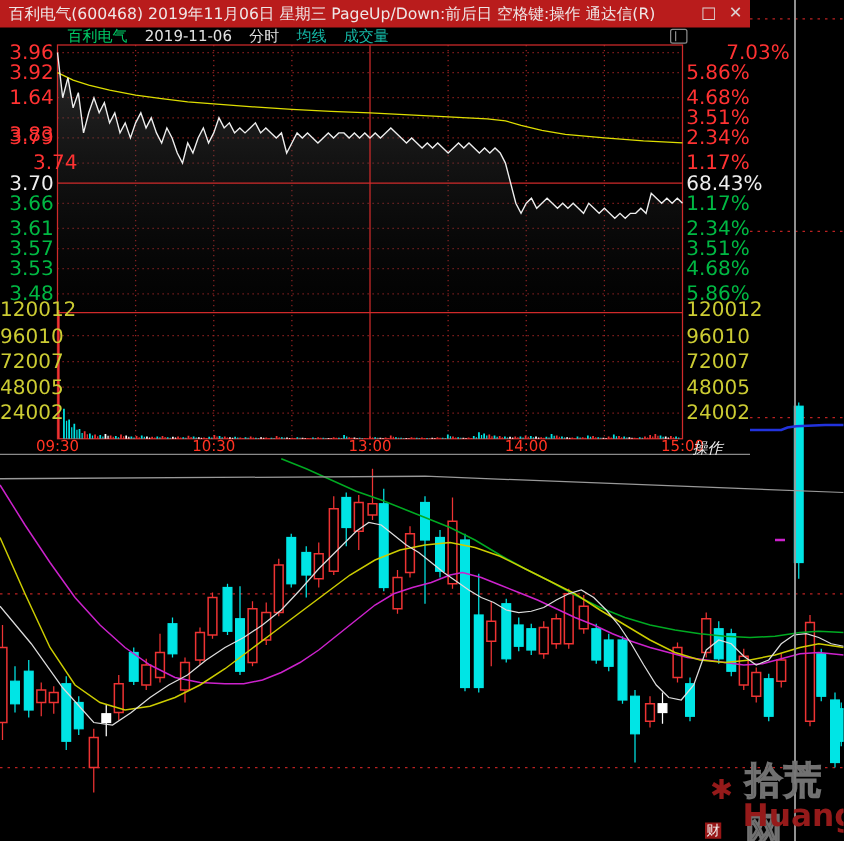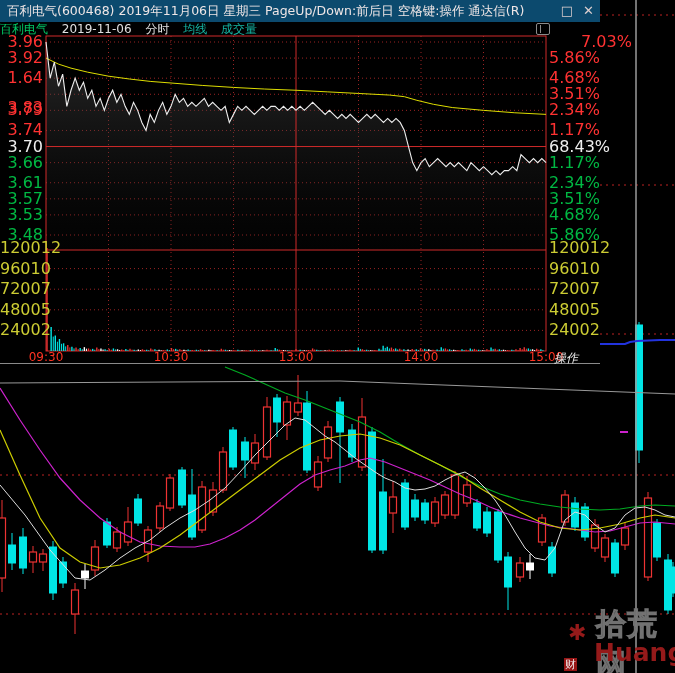--- a/index.html
+++ b/index.html
@@ -1,29 +1,29 @@
 <!DOCTYPE html>
 <html><head>
 <meta charset="utf-8">
 <style>
   html,body{margin:0;padding:0;background:#000;}
   .screen{position:relative;width:675px;height:673px;background:#000;overflow:hidden;
           font-family:"DejaVu Sans","Liberation Sans",sans-serif;}
   #bg-chart{position:absolute;left:0;top:0;z-index:1;}
   .tdx-window{position:absolute;left:0;top:0;width:600px;height:363px;background:#000;
               border-bottom:1px solid #8a8a8a;z-index:5;}
-  .titlebar{position:absolute;left:0;top:0;width:600px;height:22px;background:#0c4a6e;
+  .titlebar{position:absolute;left:0;top:0;width:600px;height:22px;background:#b91c1c;
             color:#efe6e6;font-size:12.5px;line-height:22px;display:flex;align-items:center;
             padding:0 0 0 7px;box-sizing:border-box;white-space:nowrap;}
   .win-controls{margin-left:auto;margin-right:6px;display:flex;gap:10px;color:#ddcfcf;font-size:13px;}
   .win-controls span{cursor:default;}
   .legend{position:absolute;left:0;top:22px;width:600px;height:14px;font-size:12px;
           line-height:14px;white-space:nowrap;}
   .legend span{margin-right:10px;}
-  .lg-stock{color:#00cc66;text-align:right;}
+  .lg-stock{color:#00cc66;margin-left:54px;text-align:right;}
   .lg-date{color:#e0e0e0;}
   .lg-ma,.lg-vol{color:#14b8a6;}
   .panel-icon{position:absolute;left:536px;top:1px;width:12px;height:10px;border:1px solid #8a8a8a;
               border-radius:2px;display:inline-block;}
   .panel-icon i{position:absolute;left:3px;top:1px;width:1px;height:8px;background:#8a8a8a;}
   #intraday-svg{position:absolute;left:0;top:0;z-index:6;}
   .axlbl{position:absolute;font-size:16px;line-height:13px;z-index:7;}
   .axlbl.lft{left:0;width:43px;text-align:right;}
   .axlbl.rgt{left:549px;width:48px;text-align:left;}
   .tmlbl{position:absolute;top:350px;font-size:12px;z-index:7;transform:translateX(-50%);}
@@ -484,21 +484,21 @@
         <polyline points="46,58.08333333333335 58.5,64.1145833333334 71,68.13541666666664 87.66666666666666,72.15625000000007 108.5,76.17708333333331 129.33333333333331,78.9916666666667 150.16666666666669,81.40416666666661 171,83.01249999999996 202.25,85.42500000000004 233.5,87.43541666666667 264.75,89.04375 296,90.25000000000006 327.25,91.85833333333338 358.5,93.46666666666673 389.75,95.07500000000005 404.3333333333333,96.6833333333334 416.83333333333337,100.30208333333334 433.5,104.3229166666666 452.25,107.53958333333327 483.5,110.35416666666664 514.75,112.76666666666674 546,114.37500000000007" fill="none" stroke="#dddd00" stroke-width="1"></polyline>
         <polyline points="46,42 50.166666666666664,78.18749999999994 54.333333333333336,62.1041666666666 58.5,86.22916666666663 62.66666666666667,74.1666666666667 66.83333333333333,106.3333333333334 71,90.25000000000006 75.16666666666667,78.18749999999994 79.33333333333334,90.25000000000006 83.5,82.20833333333337 87.66666666666666,98.29166666666671 91.83333333333333,90.25000000000006 96,106.3333333333334 100.16666666666667,98.29166666666671 104.33333333333334,110.35416666666664 108.5,98.29166666666671 112.66666666666667,90.25000000000006 116.83333333333333,102.31249999999997 121,94.27083333333329 125.16666666666666,106.3333333333334 129.33333333333331,114.37500000000007 133.5,102.31249999999997 137.66666666666666,110.35416666666664 141.83333333333334,122.41666666666674 146,130.45833333333326 150.16666666666669,114.37500000000007 154.33333333333334,122.41666666666674 158.5,110.35416666666664 162.66666666666669,102.31249999999997 166.83333333333331,114.37500000000007 171,106.3333333333334 175.16666666666669,94.27083333333329 179.33333333333334,102.31249999999997 183.5,98.29166666666671 187.66666666666666,106.3333333333334 191.83333333333334,102.31249999999997 196,106.3333333333334 200.16666666666669,102.31249999999997 204.33333333333331,98.29166666666671 208.5,106.3333333333334 212.66666666666666,102.31249999999997 216.83333333333334,106.3333333333334 221,110.35416666666664 225.16666666666666,106.3333333333334 229.33333333333331,122.41666666666674 233.5,114.37500000000007 237.66666666666669,106.3333333333334 241.83333333333334,110.35416666666664 246,106.3333333333334 250.16666666666666,110.35416666666664 254.33333333333334,114.37500000000007 258.5,110.35416666666664 262.6666666666667,106.3333333333334 266.8333333333333,110.35416666666664 271,106.3333333333334 275.16666666666663,106.3333333333334 279.33333333333337,110.35416666666664 283.5,106.3333333333334 287.66666666666663,110.35416666666664 291.8333333333333,106.3333333333334 296,110.35416666666664 300.16666666666663,106.3333333333334 304.33333333333337,110.35416666666664 308.5,106.3333333333334 312.6666666666667,102.31249999999997 316.8333333333333,106.3333333333334 321,110.35416666666664 325.1666666666667,114.37500000000007 329.3333333333333,110.35416666666664 333.5,114.37500000000007 337.6666666666667,118.39583333333331 341.8333333333333,114.37500000000007 346,118.39583333333331 350.16666666666663,114.37500000000007 354.33333333333337,118.39583333333331 358.5,122.41666666666674 362.66666666666663,118.39583333333331 366.83333333333337,114.37500000000007 371,118.39583333333331 375.1666666666667,114.37500000000007 379.3333333333333,118.39583333333331 383.5,122.41666666666674 387.6666666666667,118.39583333333331 391.8333333333333,122.41666666666674 396,118.39583333333331 400.1666666666667,122.41666666666674 404.3333333333333,130.45833333333326 408.5,146.54166666666657 412.66666666666663,162.62499999999994 416.83333333333337,170.6666666666666 421,162.62499999999994 425.16666666666663,158.60416666666669 429.33333333333337,166.64583333333337 433.5,162.62499999999994 437.6666666666667,158.60416666666669 441.8333333333333,162.62499999999994 446,166.64583333333337 450.1666666666667,162.62499999999994 454.3333333333333,166.64583333333337 458.5,162.62499999999994 462.6666666666667,166.64583333333337 466.8333333333333,170.6666666666666 471,162.62499999999994 475.16666666666663,166.64583333333337 479.33333333333337,170.6666666666666 483.5,166.64583333333337 487.66666666666663,170.6666666666666 491.83333333333337,174.68750000000003 496,170.6666666666666 500.1666666666667,174.68750000000003 504.3333333333333,170.6666666666666 508.5,170.6666666666666 512.6666666666667,166.64583333333337 516.8333333333333,170.6666666666666 521,154.58333333333326 525.1666666666667,158.60416666666669 529.3333333333333,162.62499999999994 533.5,158.60416666666669 537.6666666666666,162.62499999999994 541.8333333333334,158.60416666666669 546,162.62499999999994" fill="none" stroke="#eeeeee" stroke-width="1.1"></polyline>
       </svg>
 
     <div id="labels-layer">
         <span class="axlbl lft" style="top: 35px; color: rgb(255, 50, 50);">3.96</span>
         <span class="axlbl lft" style="top: 51.0833px; color: rgb(255, 50, 50);">3.92</span>
         <span class="axlbl lft" style="top: 71.1875px; color: rgb(255, 50, 50);">1.64</span>
         <span class="axlbl lft" style="top: 101px; color: rgb(255, 50, 50);">3.83</span>
         <span class="axlbl lft" style="top: 103.354px; color: rgb(255, 50, 50);">3.79</span>
-        <span class="axlbl lft" style="top: 123.458px; color: rgb(255, 50, 50);">3.74</span>
+        <span class="axlbl lft" style="top: 123.458px; color: rgb(255, 50, 50); padding-left: 19px;">3.74</span>
         <span class="axlbl lft" style="top: 139.542px; color: rgb(238, 238, 238);">3.70</span>
         <span class="axlbl lft" style="top: 155.625px; color: rgb(0, 184, 67);">3.66</span>
         <span class="axlbl lft" style="top: 175.729px; color: rgb(0, 184, 67);">3.61</span>
         <span class="axlbl lft" style="top: 191.812px; color: rgb(0, 184, 67);">3.57</span>
         <span class="axlbl lft" style="top: 207.896px; color: rgb(0, 184, 67);">3.53</span>
         <span class="axlbl lft" style="top: 228px; color: rgb(0, 184, 67);">3.48</span>
         <span class="axlbl rgt" style="top: 35px; color: rgb(255, 50, 50); margin-left: 32px;">7.03%</span>
         <span class="axlbl rgt" style="top: 51.0833px; color: rgb(255, 50, 50);">5.86%</span>
         <span class="axlbl rgt" style="top: 71.1875px; color: rgb(255, 50, 50);">4.68%</span>
         <span class="axlbl rgt" style="top: 87.2708px; color: rgb(255, 50, 50);">3.51%</span>

